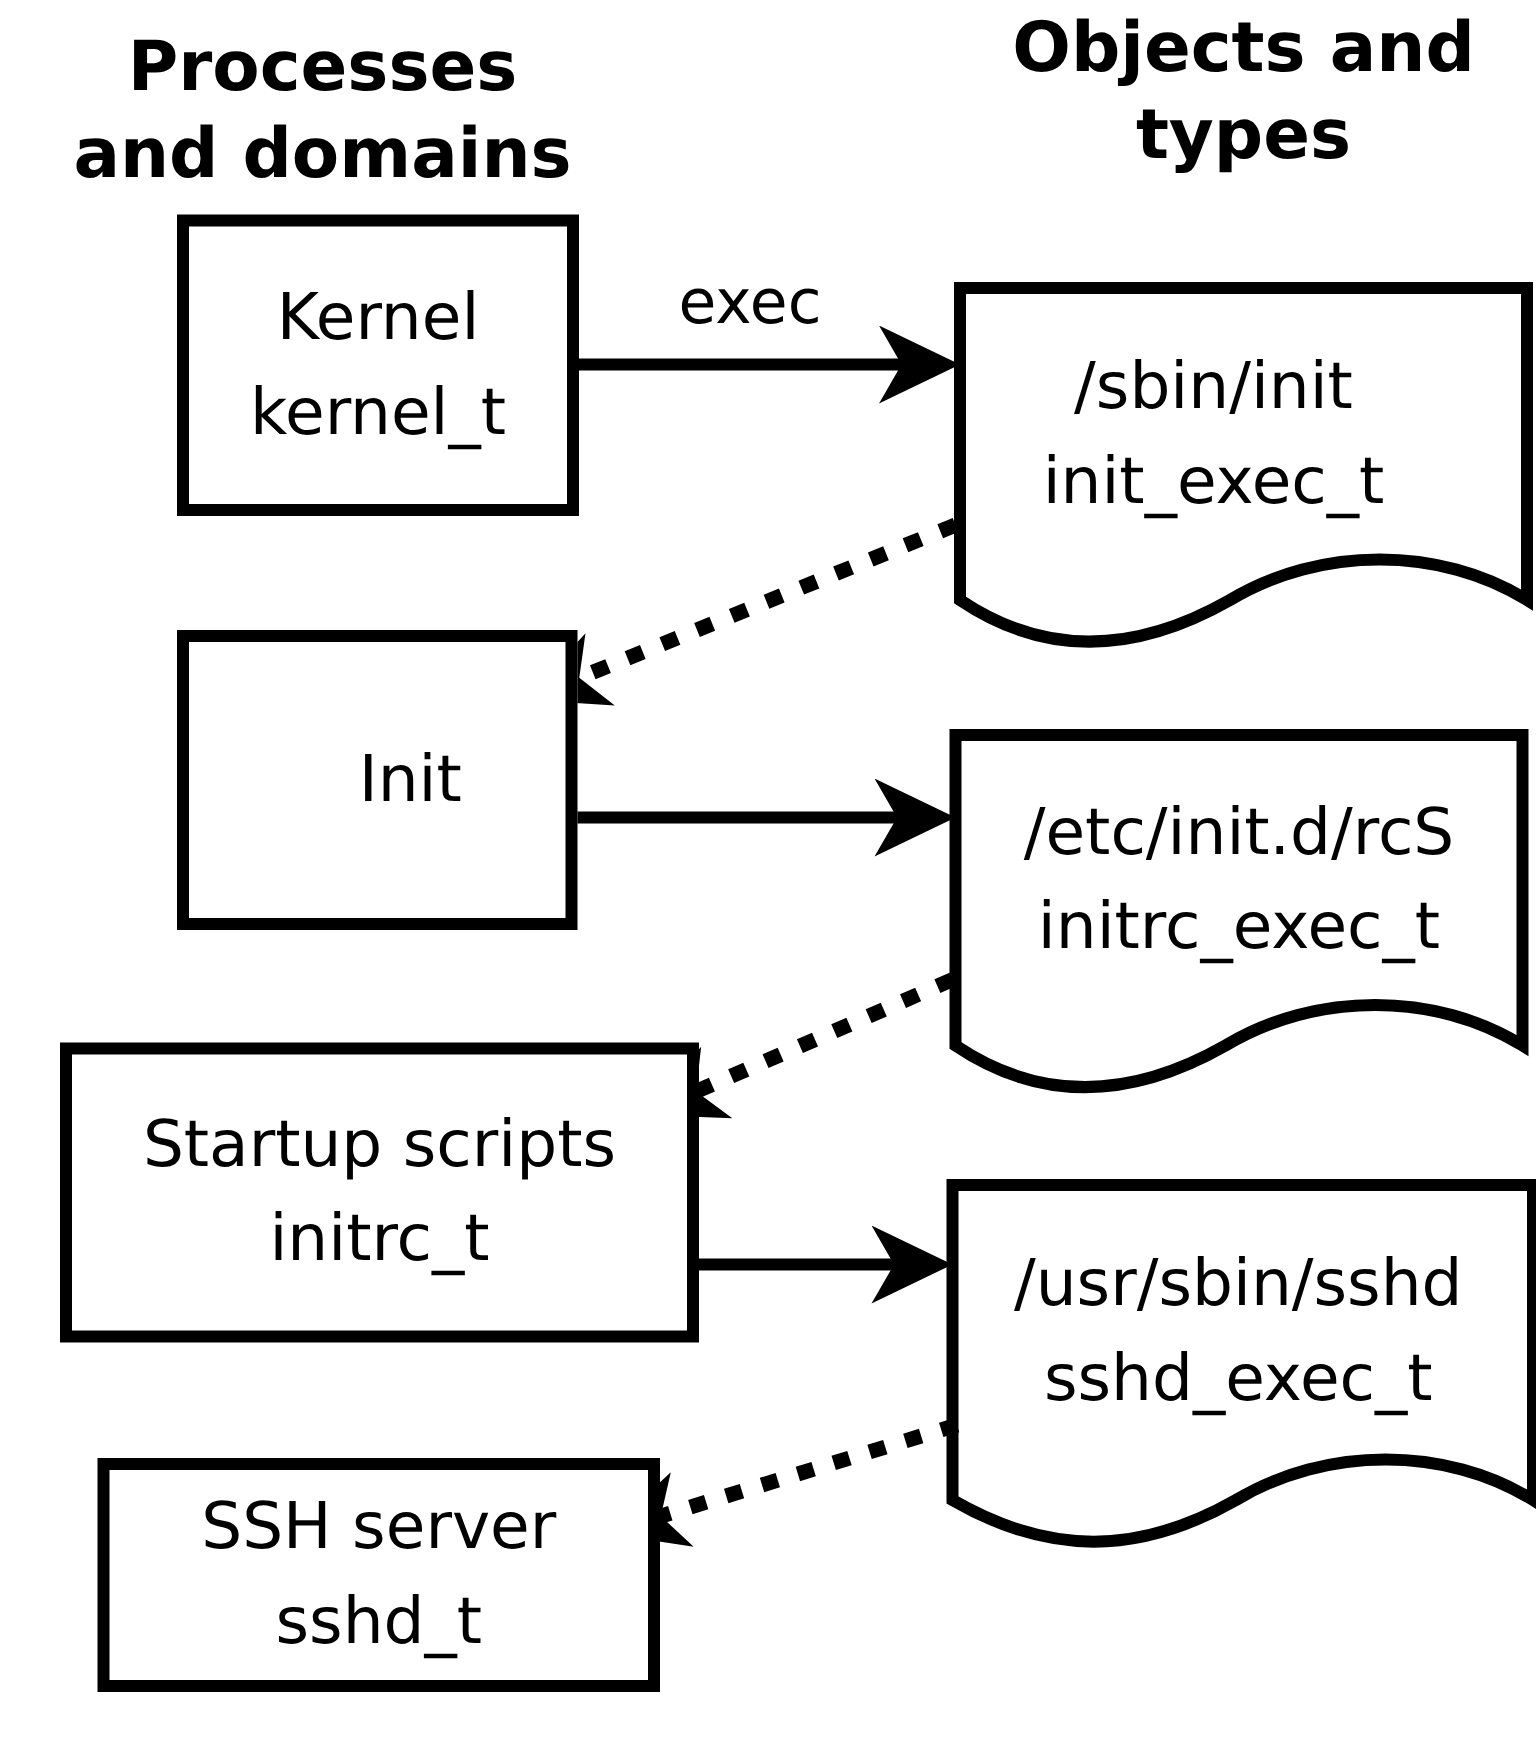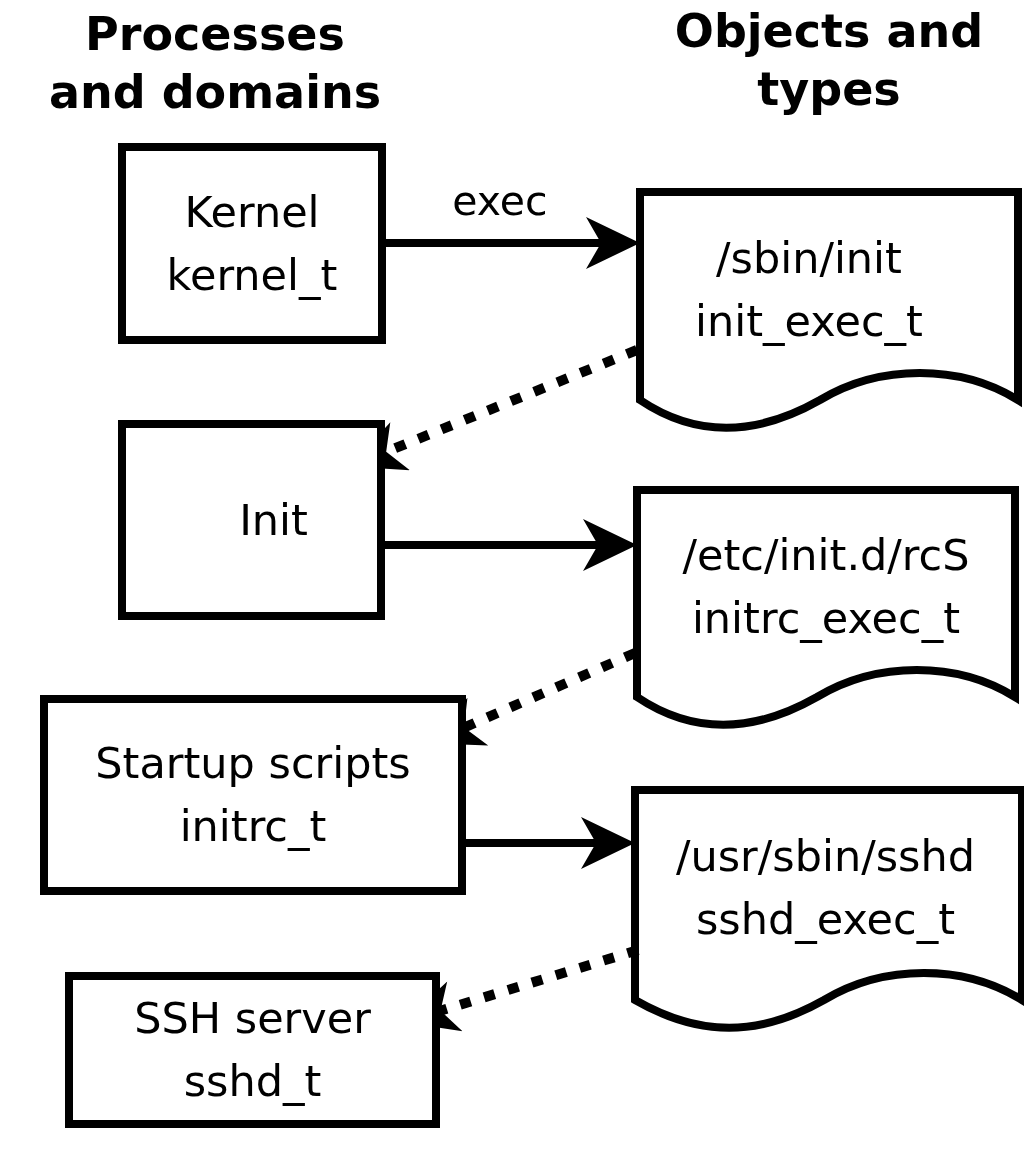--- a/index.html
+++ b/index.html
@@ -23,21 +23,21 @@
   }
   .col-header {
     position: absolute;
     text-align: center;
     font-weight: bold;
     font-size: 46px;
     line-height: 58px;
     color: #000000;
   }
   .col-header span { display: block; }
-  .header-left  { left: 20px;  top: 5px;  width: 390px; }
+  .header-left  { left: 20px;  top: 15px;  width: 390px; }
   .header-right { left: 634px; top: 2px;  width: 390px; }
   .pbox {
     position: absolute;
     background: #ffffff;
     border: 8px solid #000000;
     display: flex;
     flex-direction: column;
     align-items: center;
     justify-content: center;
     font-size: 43px;

